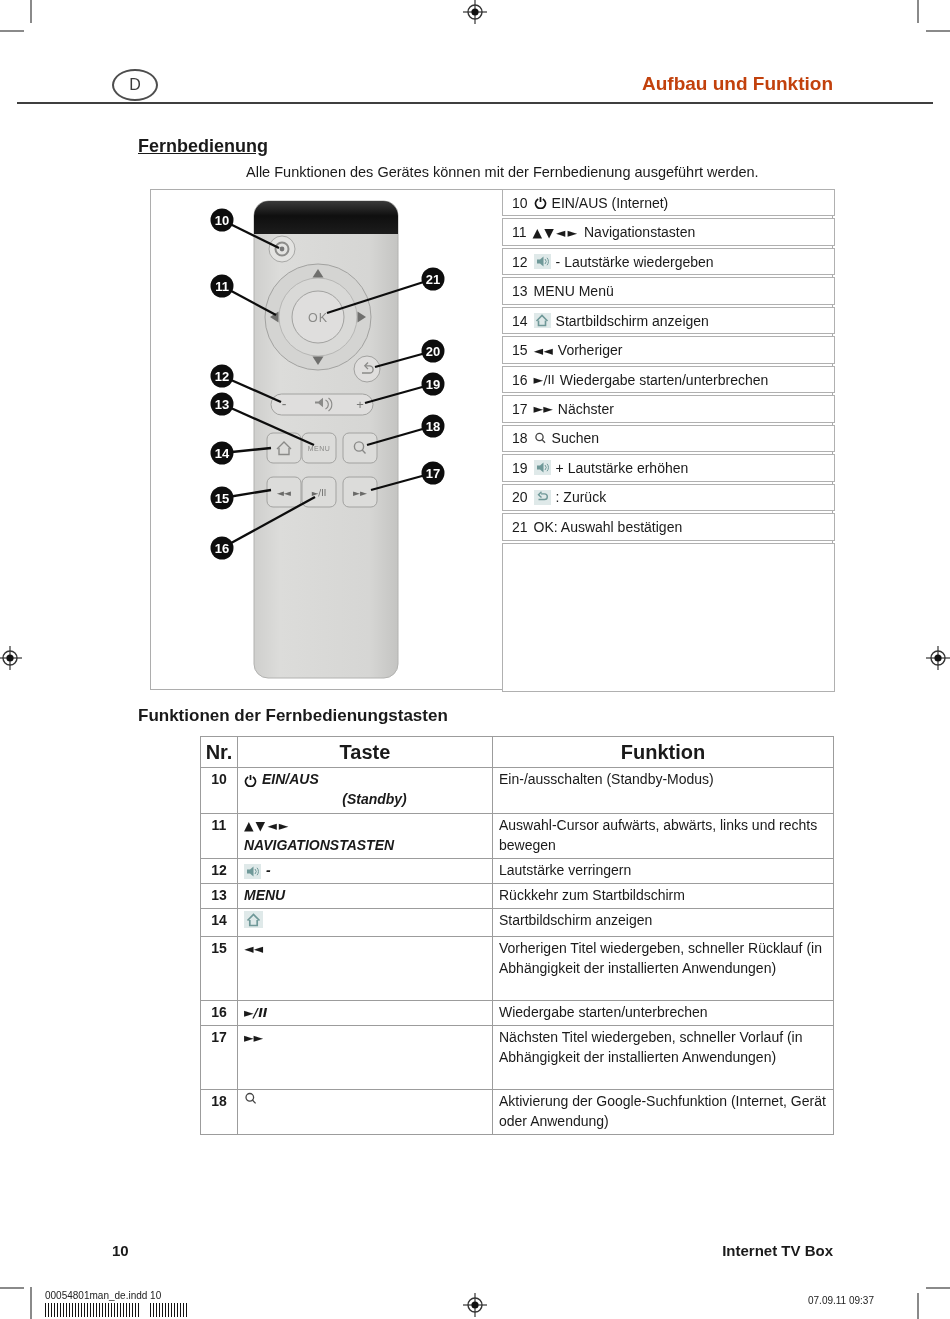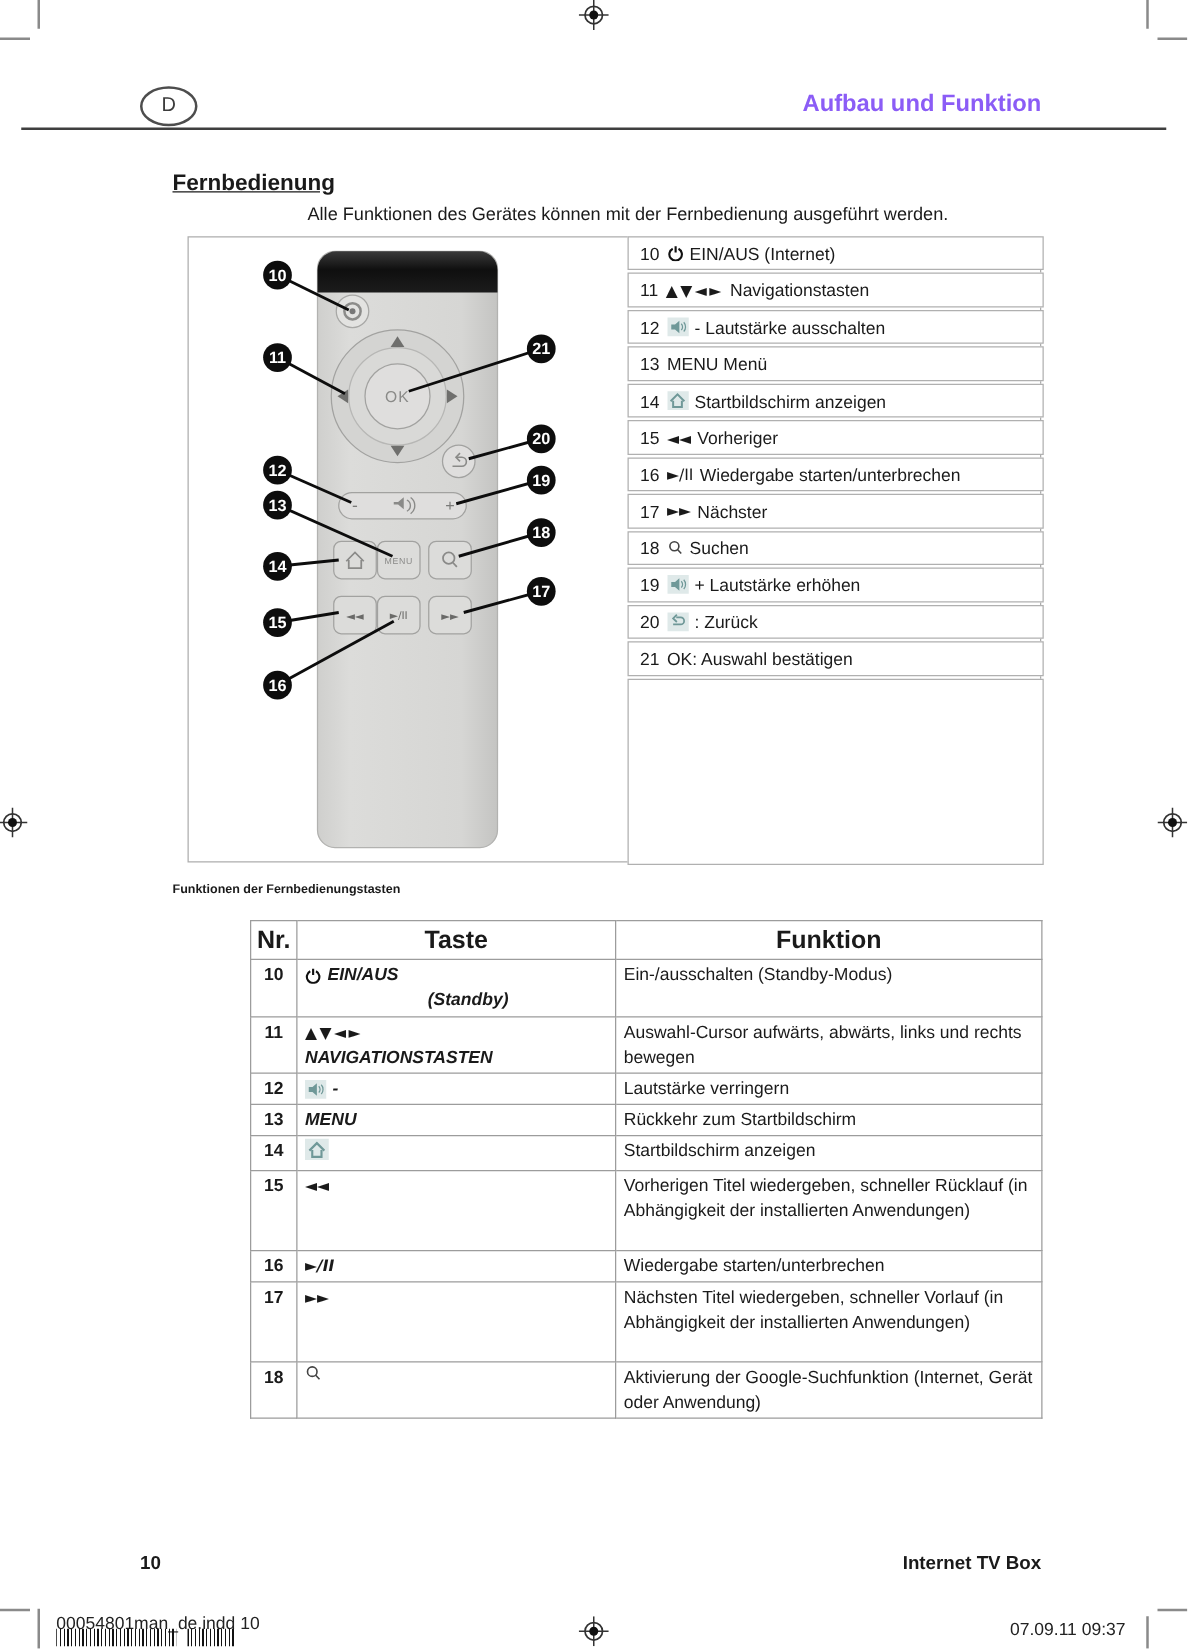--- a/index.html
+++ b/index.html
@@ -4,50 +4,50 @@
 <style>
   html,body{margin:0;padding:0;background:#fff;}
   .page{position:relative;width:950px;height:1319px;background:#fff;overflow:hidden;
         font-family:"Liberation Sans","DejaVu Sans",sans-serif;color:#1a1a1a;}
   .abs{position:absolute;}
   .mark-line{position:absolute;background:#8a8a8a;}
   
   .lang-badge{position:absolute;left:112px;top:69px;width:42px;height:28px;border:2px solid #4d4d4d;
               border-radius:50%;display:flex;align-items:center;justify-content:center;
               font-size:16px;color:#3c3c3c;}
-  .hdr-title{position:absolute;right:117px;top:73px;font-size:19px;font-weight:bold;color:#8b5cf6;}
+  .hdr-title{position:absolute;right:117px;top:73px;font-size:19px;font-weight:bold;color:#c2410c;}
   .hdr-rule{position:absolute;left:17px;top:102px;width:916px;height:2px;background:#3f3f3f;}
   .h1{position:absolute;left:138px;top:136px;font-size:18px;font-weight:bold;text-decoration:underline;}
   .intro{position:absolute;left:200px;top:164px;font-size:14.5px;margin-left:46px;}
   
   .figure{position:absolute;left:150px;top:189px;width:683px;height:501px;border:1px solid #adadad;box-sizing:border-box;}
   .legend{position:absolute;left:351px;top:-1px;width:333px;height:503px;display:flex;flex-direction:column;box-sizing:border-box;}
   .lcell{box-sizing:border-box;border:1px solid #b0b0b0;background:#fff;height:27.2px;margin-bottom:2.3px;
          display:flex;align-items:center;padding:0 0 0 9px;font-size:14px;white-space:nowrap;}
   .lfill{box-sizing:border-box;border:1px solid #b0b0b0;background:#fff;flex:1;margin-bottom:0;}
   .lnum{margin-right:6px;}
   .lglyph{font-family:"DejaVu Sans",sans-serif;letter-spacing:2px;margin-right:5px;font-size:12.5px;}
   .ltext{}
   .iconbox{display:inline-flex;align-items:center;justify-content:center;width:17px;height:15px;
            background:#dfe9e9;margin-right:5px;flex:0 0 auto;}
   .inl-icn{display:inline-flex;align-items:center;margin-right:5px;flex:0 0 auto;}
   
-  .h2{position:absolute;left:138px;top:706px;font-size:10px;font-weight:bold;}
+  .h2{position:absolute;left:138px;top:706px;font-size:17px;font-weight:bold;}
   table.ftab{position:absolute;left:200px;top:736px;width:633px;border-collapse:collapse;table-layout:fixed;
              font-size:14px;line-height:1.42;}
   table.ftab th,table.ftab td{border:1px solid #9c9c9c;vertical-align:top;padding:2px 6px;}
   table.ftab th{font-weight:bold;text-align:center;height:19px;font-size:20px;padding:1px 4px;}
   td.nr{text-align:center;font-weight:bold;}
   td.taste{font-weight:bold;font-style:italic;}
   .tglyph{font-family:"DejaVu Sans",sans-serif;letter-spacing:2px;font-size:12.5px;font-weight:bold;}
   .t-ind{padding-left:19px;text-align:center;}
   
   .pagenum{position:absolute;left:112px;top:1242px;font-size:15px;font-weight:bold;}
   .product{position:absolute;right:117px;top:1242px;font-size:15px;font-weight:bold;}
-  .strip-txt{position:absolute;font-size:14px;color:#222;}
+  .strip-txt{position:absolute;font-size:10px;color:#222;}
   .barcode{position:absolute;height:14px;background:repeating-linear-gradient(90deg,#111 0 1px,transparent 1px 3px);}
 </style>
 </head>
 <body>
 
 <div class="page">
 
   <svg class="abs" style="left:463px;top:0px" width="24" height="24">
     <circle cx="12" cy="12" r="7" fill="none" stroke="#333" stroke-width="1.4"></circle>
     <line x1="12" y1="0" x2="12" y2="24" stroke="#333" stroke-width="1.2"></line>
@@ -264,21 +264,21 @@
         <span class="ltext">Navigationstasten</span>
       </div>
       <div class="lcell">
         <span class="lnum">12</span>
         <span class="iconbox">
           <svg width="15" height="13">
               <path d="M2,4.5 h3 l3.5,-3 v10 l-3.5,-3 h-3 z" fill="#6f9898"></path>
               <path d="M10,4 a3.5,3.5 0 0 1 0,5 M12,2.8 a5.5,5.5 0 0 1 0,7.4" fill="none" stroke="#6f9898" stroke-width="1"></path>
             </svg>
         </span>
-        <span class="ltext">- Lautstärke ausschalten</span>
+        <span class="ltext">- Lautstärke wiedergeben</span>
       </div>
       <div class="lcell">
         <span class="lnum">13</span>
         <span class="ltext">MENU Menü</span>
       </div>
       <div class="lcell">
         <span class="lnum">14</span>
         <span class="iconbox">
           <svg width="14" height="13">
               <path d="M1.5,7 l5.5,-5.5 5.5,5.5" fill="none" stroke="#6f9898" stroke-width="1.6"></path>

